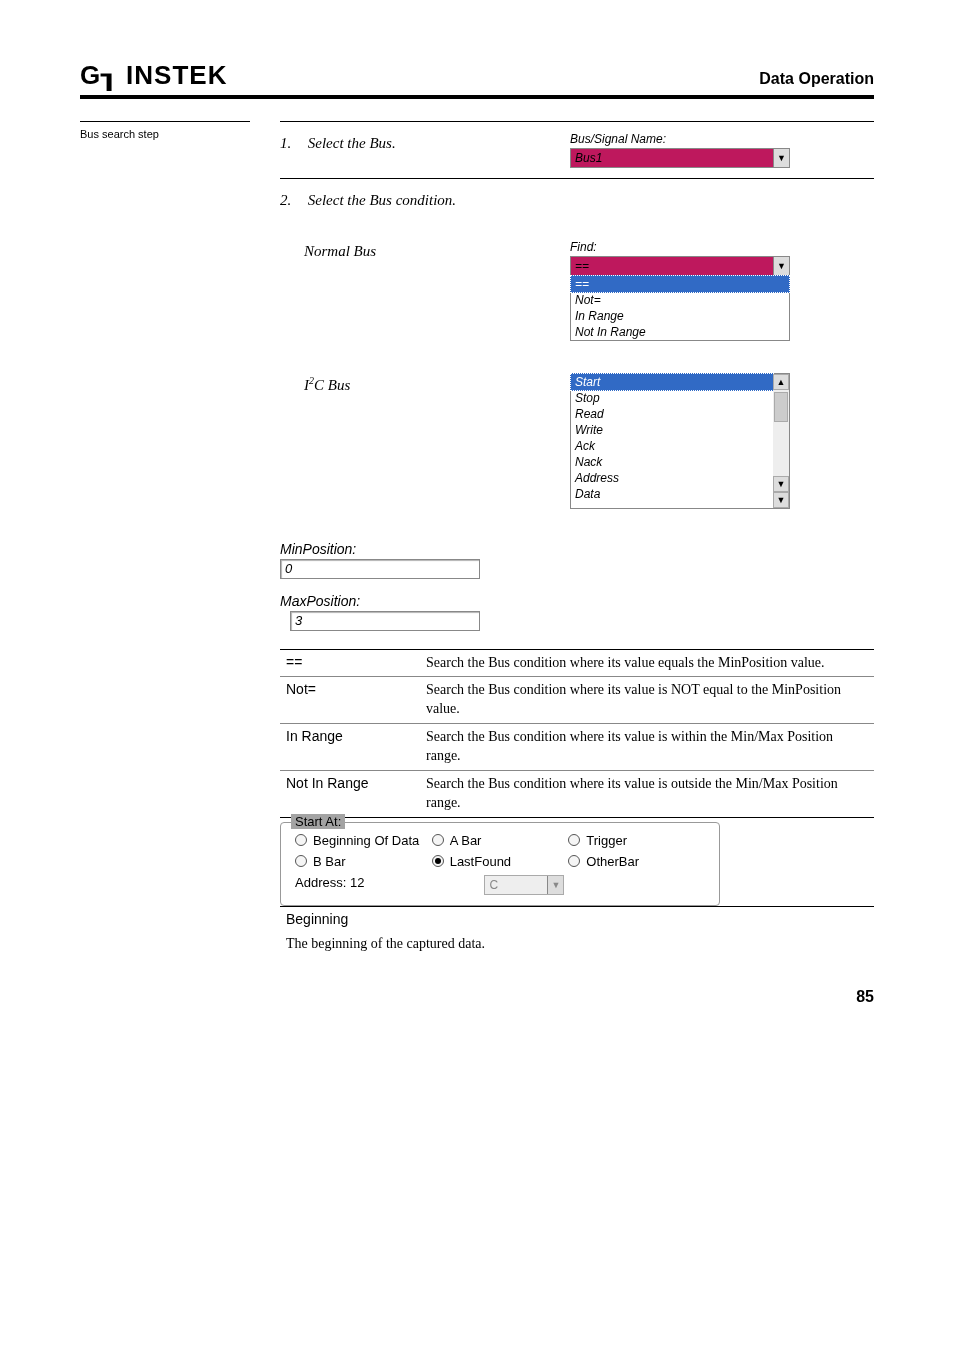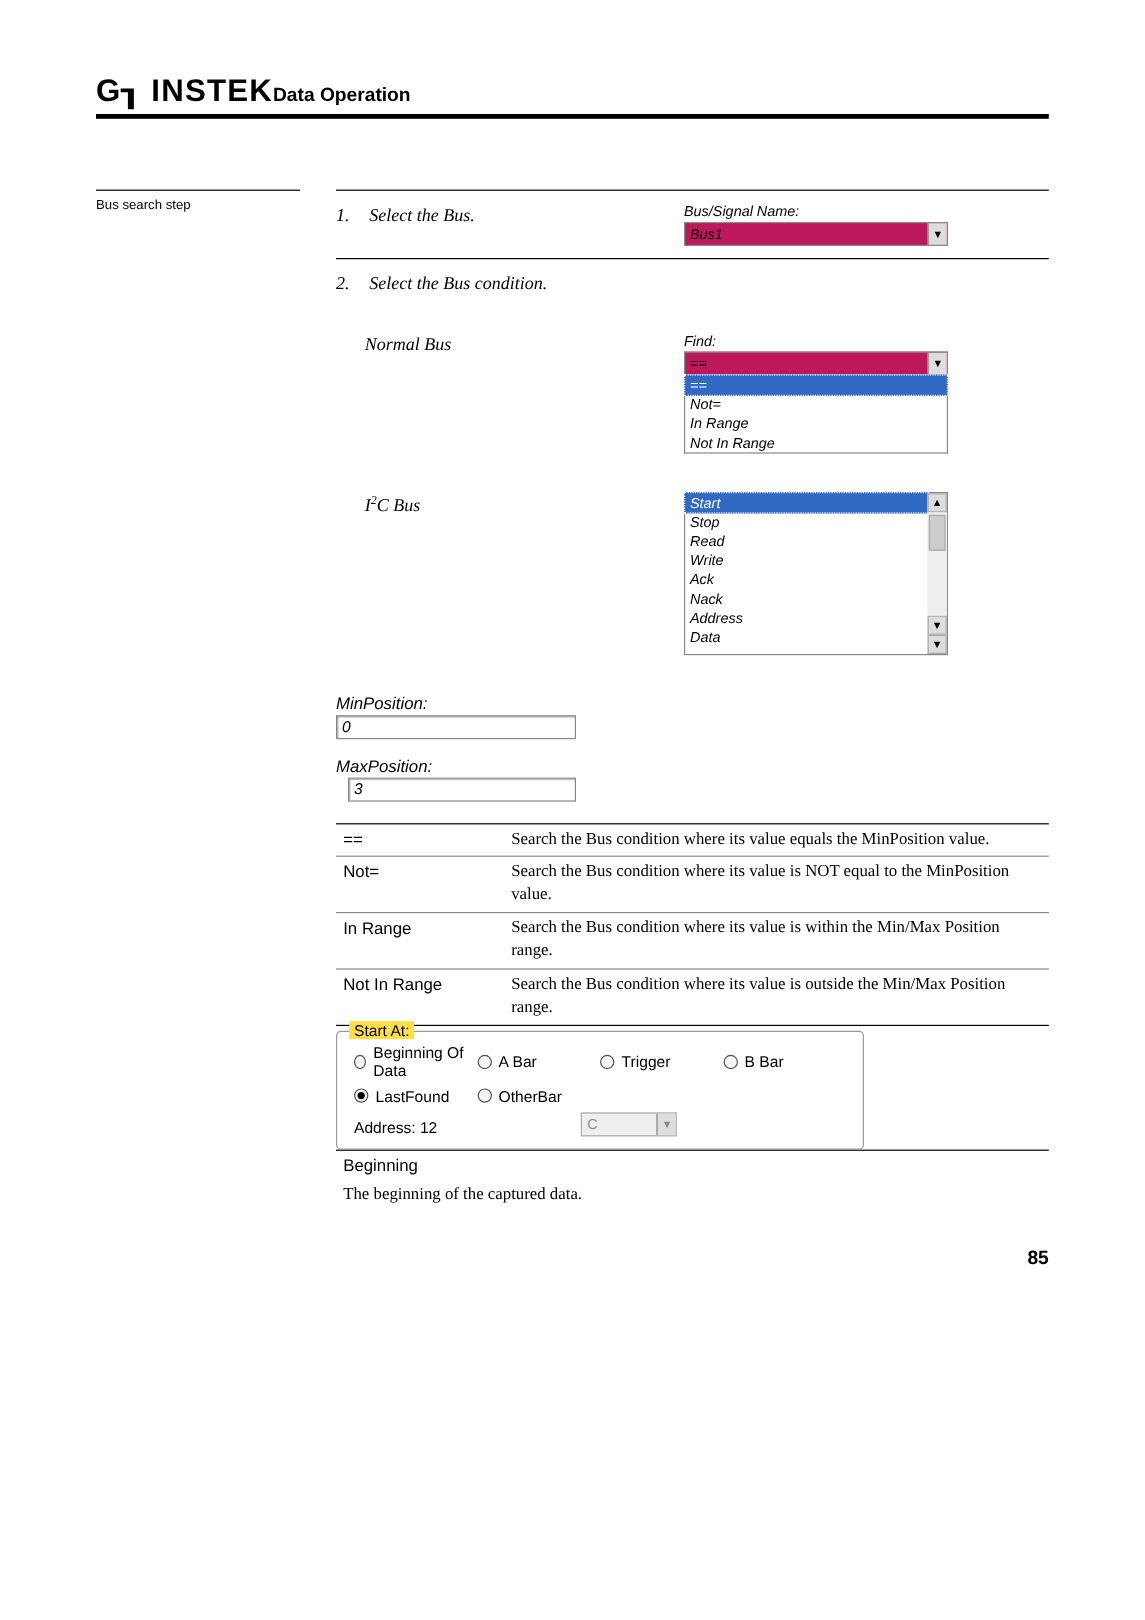--- a/index.html
+++ b/index.html
@@ -5,25 +5,25 @@
   * { box-sizing: border-box; margin: 0; padding: 0; }
   body {
     font-family: Georgia, 'Times New Roman', serif;
     background: #fff;
     color: #000;
     width: 954px;
     padding: 60px 80px 40px 80px;
   }
   .header-row {
     display: flex;
-    justify-content: flex-start;
+    justify-content: space-between;
     align-items: baseline;
     border-bottom: 4px solid #000;
     padding-bottom: 4px;
-    margin-bottom: 59px;
+    margin-bottom: 22px;
   }
   .logo {
     font-family: Arial, sans-serif;
     font-weight: 900;
     font-size: 26px;
     letter-spacing: 1px;
   }
   .page-title {
     font-family: Arial, sans-serif;
     font-weight: bold;
@@ -170,41 +170,41 @@
     margin-top: 4px;
     width: 440px;
     position: relative;
     font-family: Arial, sans-serif;
     font-size: 13px;
   }
   .group-title {
     position: absolute;
     top: -9px;
     left: 10px;
-    background: #fde047;
+    background: #a3a3a3;
     padding: 0 4px;
     font-size: 13px;
   }
   .radio-grid {
     display: grid;
-    grid-template-columns: 1fr 1fr 1fr 1fr;
+    grid-template-columns: 1fr 1fr 1fr;
     row-gap: 6px;
   }
   .radio-item {
     display: flex;
     align-items: center;
     gap: 6px;
   }
   .radio {
     width: 12px; height: 12px; border: 1px solid #555; border-radius: 50%;
     display:flex;align-items:center;justify-content:center;
     background: #f5f5f5;
   }
   .radio .dot { width:6px;height:6px;border-radius:50%;background:#000; }
-  .addr-row { display:flex; align-items:flex-end; gap: 120px; margin-top:6px;}
+  .addr-row { display:flex; align-items:flex-start; gap: 120px; margin-top:6px;}
   .mini-dd {
     display:flex;align-items:center;
     border:1px solid #aaa; background:#eee;
     height:20px; width:80px; font-size:12px; font-family:Arial,sans-serif;
     color:#888;
   }
   .mini-dd .dropdown-btn { background:#ddd; }
   .page-num {
     text-align: right;
     font-family: Arial, sans-serif;

